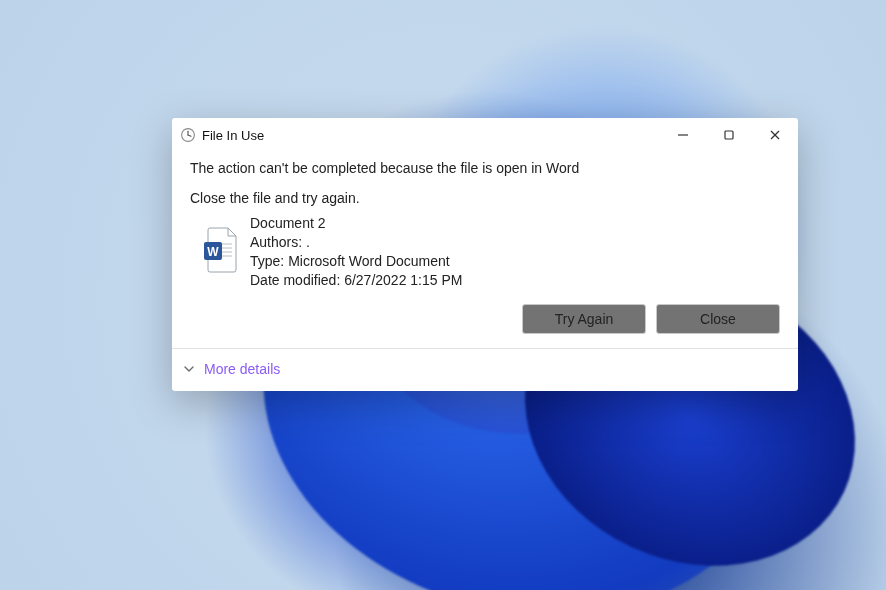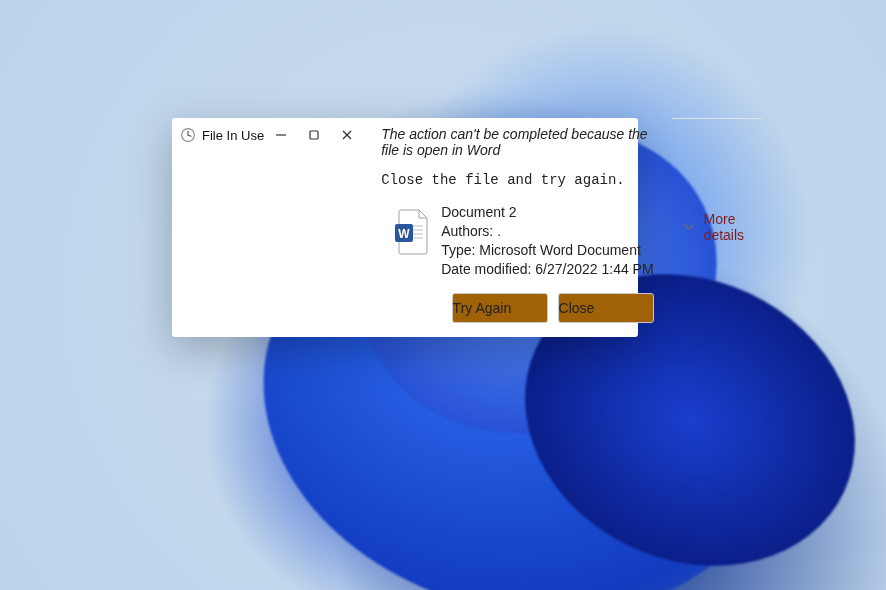--- a/index.html
+++ b/index.html
@@ -36,26 +36,26 @@
         background: radial-gradient(ellipse at 50% 50%, #5a8ff5 0%, #2752d6 70%, rgba(39,82,214,0) 100%);
         transform: rotate(-20deg); }
   .s3 { left: 520px; top: 280px; width: 340px; height: 280px;
         background: radial-gradient(ellipse at 50% 50%, #1a3fcf 0%, #0a1f8a 70%, rgba(10,31,138,0) 100%);
         transform: rotate(25deg); }
 
   .dialog {
     position: absolute;
     left: 172px;
     top: 118px;
-    width: 466px;
+    width: 626px;
     background: #fff;
     box-shadow: 0 12px 40px rgba(0,0,0,0.25);
     border-radius: 3px;
     display: flex;
-    flex-direction: row;
+    flex-direction: column;
   }
 
   .titlebar {
     display: flex;
     align-items: center;
     height: 34px;
     padding-left: 8px;
   }
   .title-icon {
     width: 16px;
@@ -77,67 +77,65 @@
     justify-content: center;
     color: #333;
   }
   .win-btn svg { display: block; }
 
   .body {
     padding: 4px 18px 14px 18px;
   }
   .msg-main {
     margin: 4px 0 14px 0;
-    font-style: italic;
   }
   .msg-sub {
     margin: 0 0 6px 0;
-    font-family: Liberation Mono, monospace;
   }
 
   .file-row {
     display: flex;
     align-items: flex-start;
     margin: 2px 0 14px 0;
   }
   .file-icon {
     width: 36px;
     height: 48px;
     margin: 14px 10px 0 14px;
     flex: 0 0 auto;
   }
   .file-meta {
     line-height: 1.35;
     padding-top: 2px;
-    margin-top: 7px;
   }
   .file-meta div { white-space: nowrap; }
 
   .buttons {
     display: flex;
     justify-content: flex-end;
     gap: 10px;
     margin-top: 4px;
   }
   .btn {
     min-width: 94px;
-    padding: 6px 0;
-    background: #a16207;
+    padding: 6px 14px;
+    background: #737373;
     border: 1px solid #c9c9c9;
     border-radius: 3px;
+    text-align: center;
     font-size: 14px;
     cursor: pointer;
   }
 
   .footer {
     border-top: 1px solid #e2e2e2;
     padding: 12px 18px 14px 10px;
     display: flex;
     align-items: center;
-    color: #7f1d1d;
+    color: #8b5cf6;
     font-size: 14px;
     cursor: pointer;
   }
   .footer .chev {
     margin-right: 8px;
     display: inline-flex;
   }
 </style>
 </head>
 <body>
@@ -192,21 +190,21 @@
           <line x1="12" y1="26" x2="28" y2="26" stroke="#b8c0c6" stroke-width="1"></line>
           <line x1="12" y1="30" x2="28" y2="30" stroke="#b8c0c6" stroke-width="1"></line>
           <rect x="0" y="16" width="18" height="18" rx="2" fill="#2b579a"></rect>
           <text x="9" y="29.5" text-anchor="middle" font-family="Segoe UI, sans-serif" font-size="12" font-weight="700" fill="#fff">W</text>
         </svg>
       </span>
       <div class="file-meta">
         <div>Document 2</div>
         <div>Authors: .</div>
         <div>Type: Microsoft Word Document</div>
-        <div>Date modified: 6/27/2022 1:44 PM</div>
+        <div>Date modified: 6/27/2022 1:15 PM</div>
       </div>
     </div>
 
     <div class="buttons">
       <div class="btn">Try Again</div>
       <div class="btn">Close</div>
     </div>
   </div>
 
   <div class="footer">

